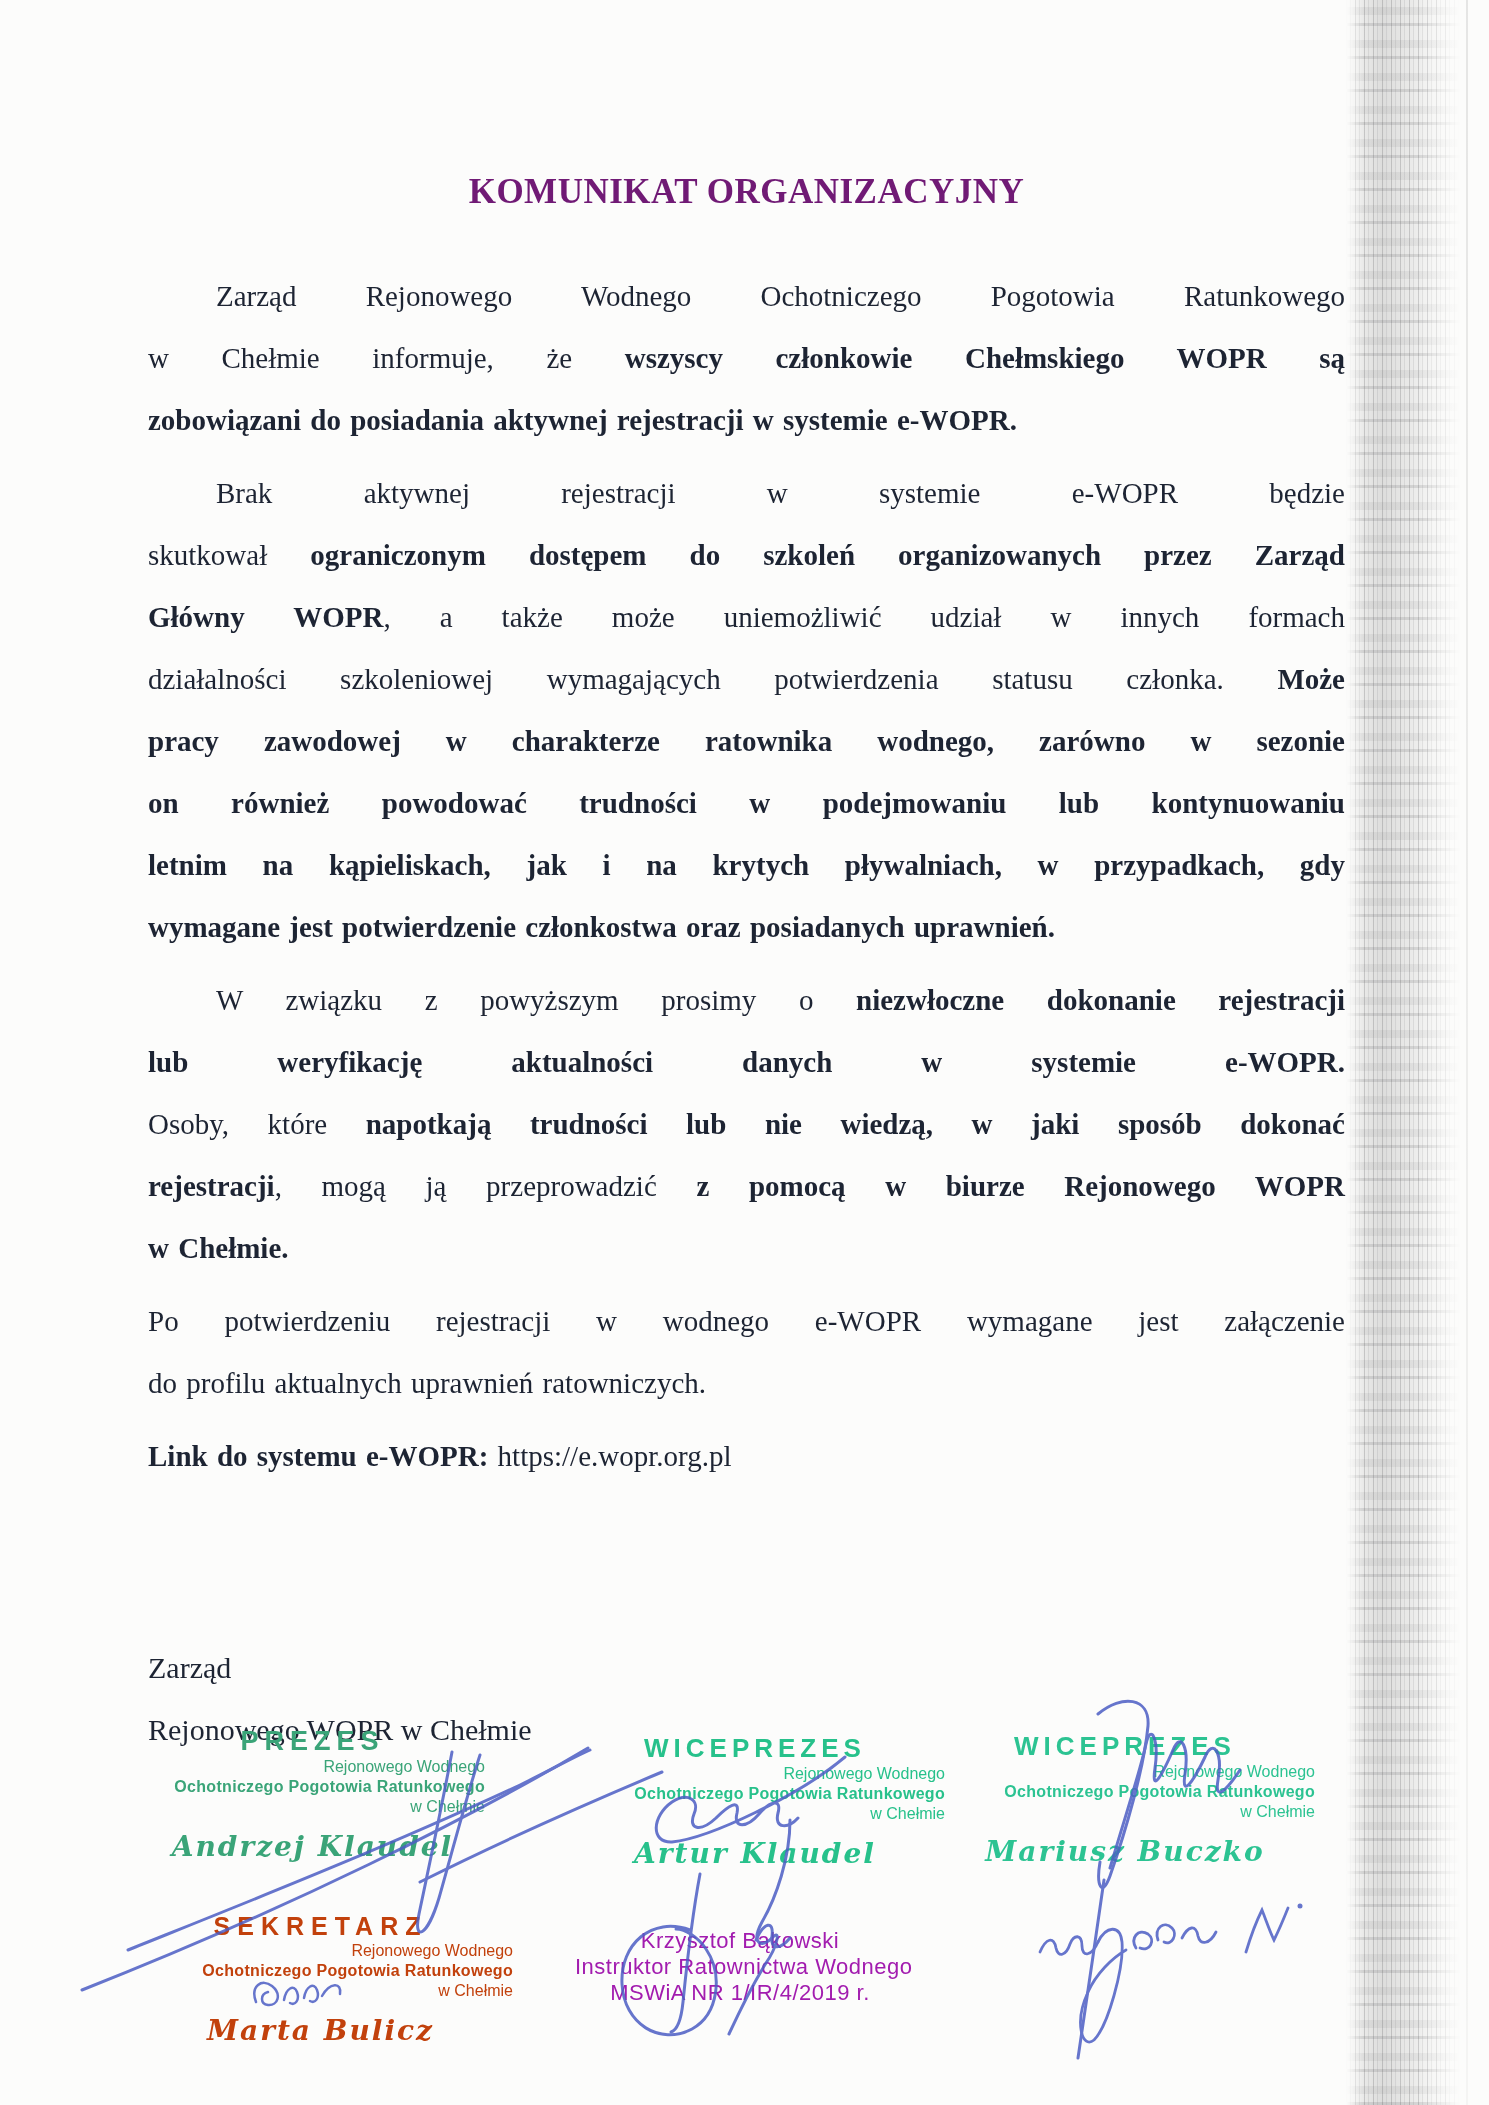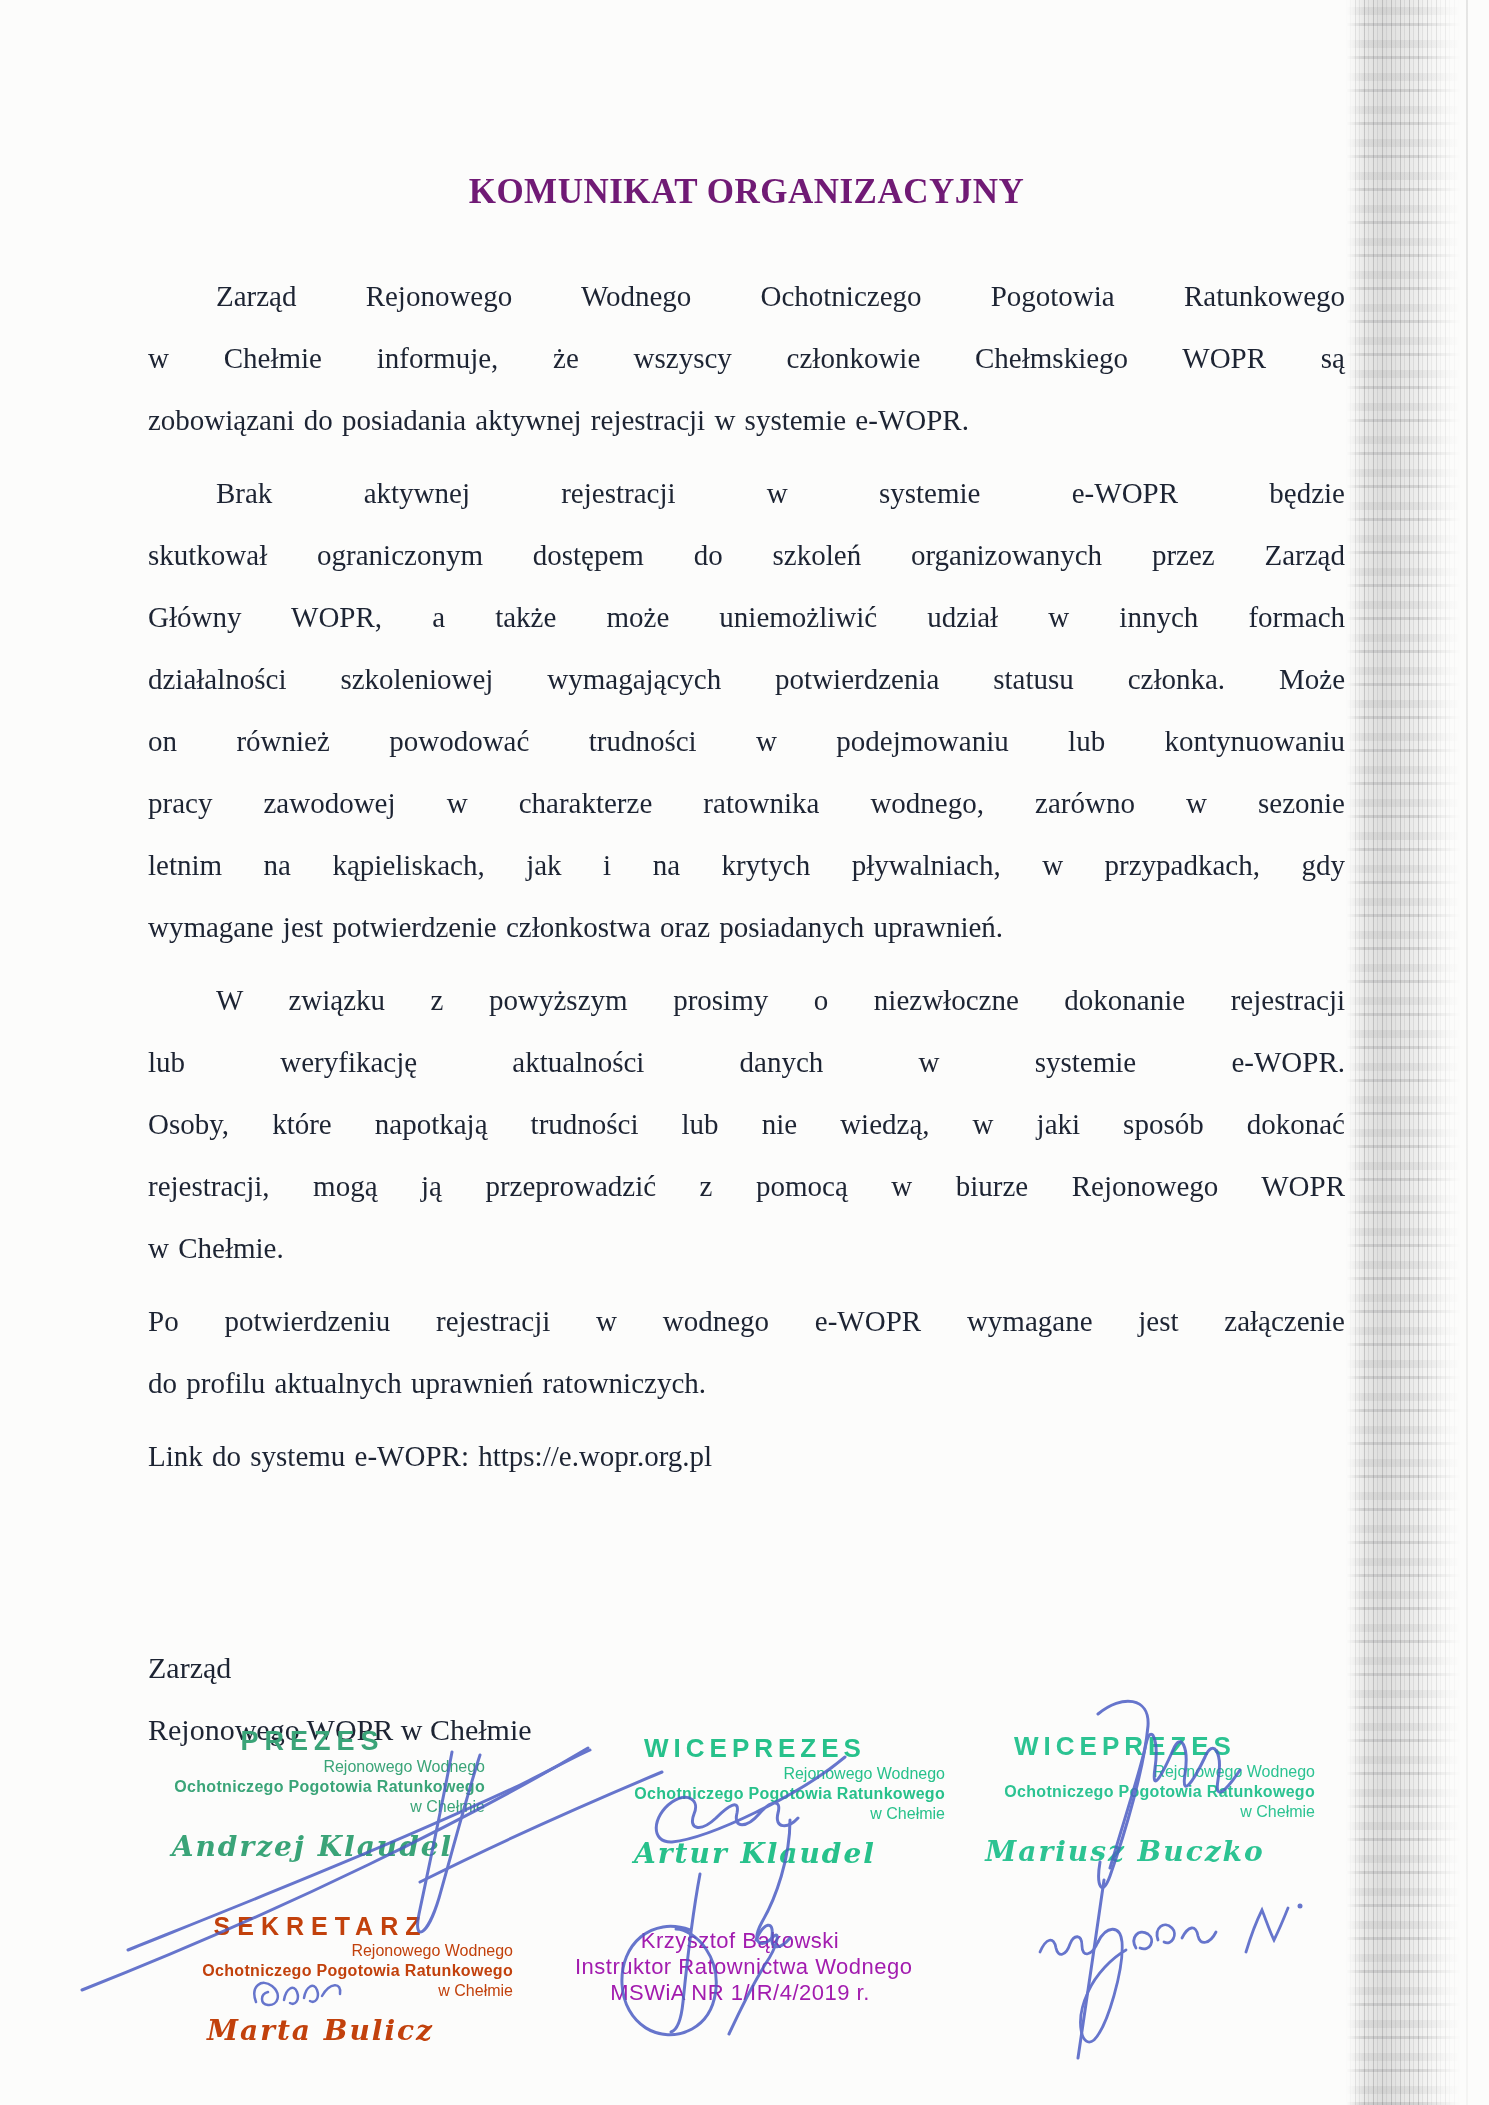--- a/index.html
+++ b/index.html
@@ -25,21 +25,21 @@
   
   .text-block{position:absolute; left:148px; top:170px; width:1197px;}
   .doc-title{font-size:35px; font-weight:bold; text-align:center; line-height:44px;
     letter-spacing:.5px; margin:0 0 51px 0; color:#701a75;}
   .para{margin:0 0 11px 0;}
   .para:last-of-type{margin-bottom:0;}
   .tline{font-size:29px; line-height:62px; text-align:justify; text-align-last:justify;
     word-spacing:2px; white-space:normal;}
   .tline.lastline{text-align-last:left;}
   .tline.firstline{text-indent:68px;}
-  .b{font-weight:normal;}
+  .b{font-weight:bold;}
   .closing{margin-top:150px;}
   .closing div{font-size:30px; line-height:62px;}
   
   .stamp{position:absolute; text-align:center;
     font-family:"Liberation Sans","DejaVu Sans",sans-serif;}
   .stamp .s-title{font-weight:bold; white-space:nowrap;}
   .stamp .s-org{font-size:16px; line-height:20px; white-space:nowrap;text-align:right;}
   .stamp .s-org.semi{font-weight:600; letter-spacing:.3px;}
   .stamp .s-name{font-family:"DejaVu Serif","Liberation Serif",serif; font-style:italic;
     font-weight:600; font-size:28px; margin-top:13px; letter-spacing:2px; white-space:nowrap;}
@@ -61,22 +61,22 @@
         <div class="para">
           <div class="tline firstline"><span>Zarząd Rejonowego Wodnego Ochotniczego Pogotowia Ratunkowego</span></div>
           <div class="tline"><span>w Chełmie informuje, że </span><span class="b">wszyscy członkowie Chełmskiego WOPR są</span></div>
           <div class="tline lastline"><span class="b">zobowiązani do posiadania aktywnej rejestracji w systemie e-WOPR.</span></div>
         </div>
         <div class="para">
           <div class="tline firstline"><span>Brak aktywnej rejestracji w systemie e-WOPR będzie</span></div>
           <div class="tline"><span>skutkował </span><span class="b">ograniczonym dostępem do szkoleń organizowanych przez Zarząd</span></div>
           <div class="tline"><span class="b">Główny WOPR</span><span>, a także może uniemożliwić udział w innych formach</span></div>
           <div class="tline"><span>działalności szkoleniowej wymagających potwierdzenia statusu członka. </span><span class="b">Może</span></div>
+          <div class="tline"><span class="b">pracy zawodowej w charakterze ratownika wodnego, zarówno w sezonie</span></div>
           <div class="tline"><span class="b">on również powodować trudności w podejmowaniu lub kontynuowaniu</span></div>
-          <div class="tline"><span class="b">pracy zawodowej w charakterze ratownika wodnego, zarówno w sezonie</span></div>
           <div class="tline"><span class="b">letnim na kąpieliskach, jak i na krytych pływalniach, w przypadkach, gdy</span></div>
           <div class="tline lastline"><span class="b">wymagane jest potwierdzenie członkostwa oraz posiadanych uprawnień.</span></div>
         </div>
         <div class="para">
           <div class="tline firstline"><span>W związku z powyższym prosimy o </span><span class="b">niezwłoczne dokonanie rejestracji</span></div>
           <div class="tline"><span class="b">lub weryfikację aktualności danych w systemie e-WOPR.</span></div>
           <div class="tline"><span>Osoby, które </span><span class="b">napotkają trudności lub nie wiedzą, w jaki sposób dokonać</span></div>
           <div class="tline"><span class="b">rejestracji</span><span>, mogą ją przeprowadzić </span><span class="b">z pomocą w biurze Rejonowego WOPR</span></div>
           <div class="tline lastline"><span class="b">w Chełmie.</span></div>
         </div>

